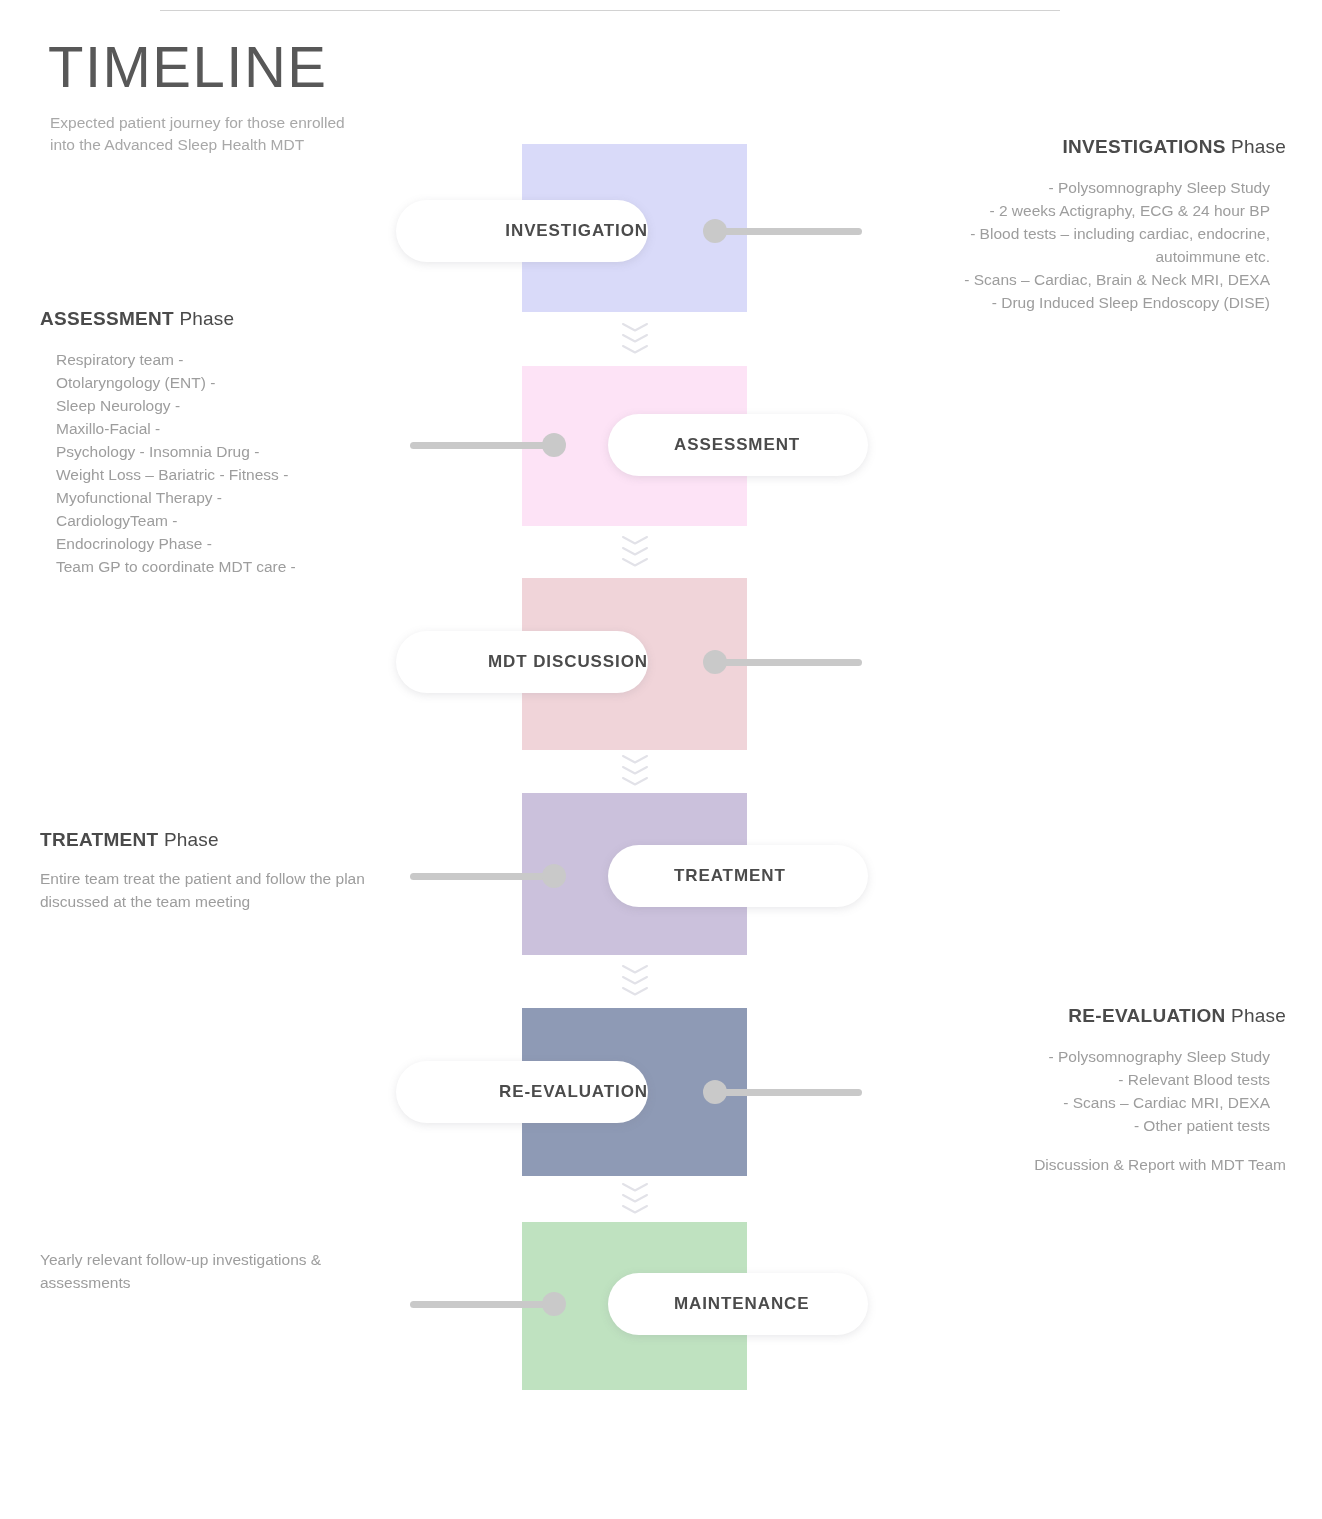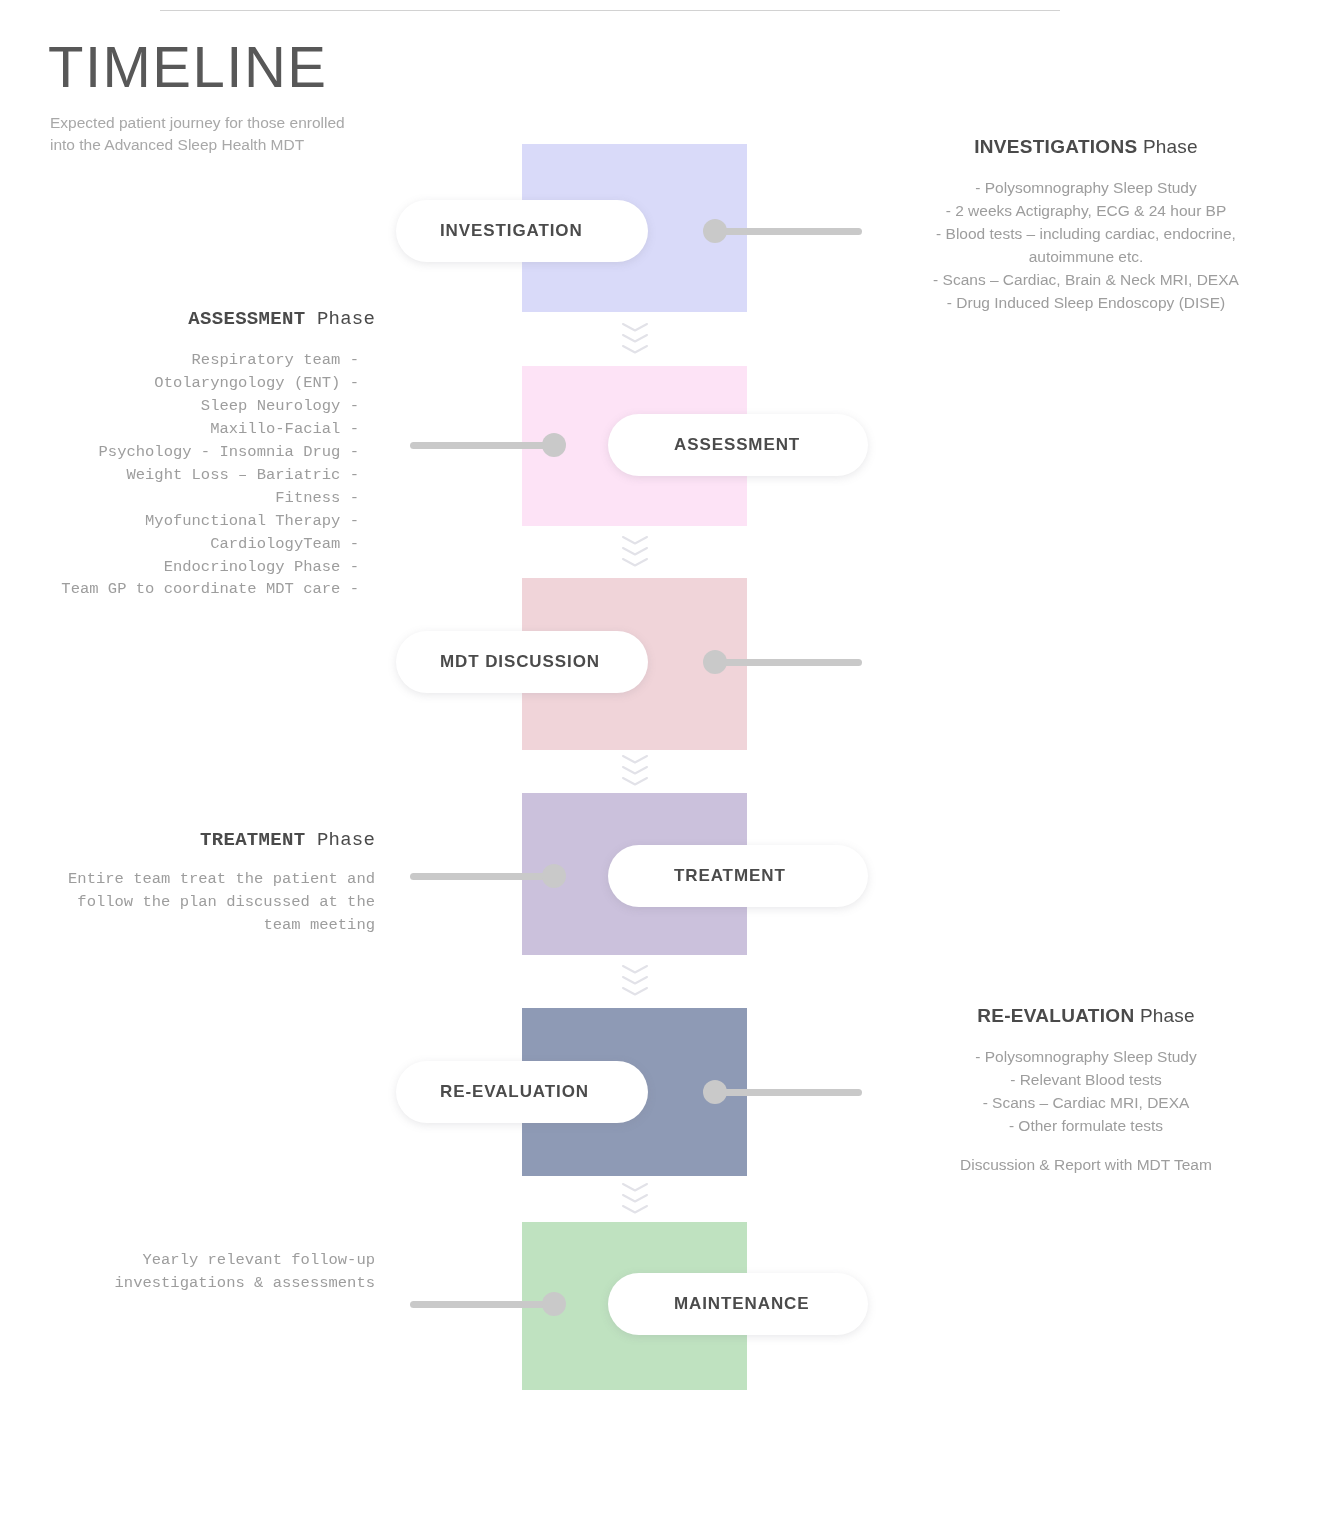--- a/index.html
+++ b/index.html
@@ -79,21 +79,21 @@
     align-items: center;
     box-sizing: border-box;
   }
   .pill span {
     font-size: 17px;
     font-weight: 700;
     letter-spacing: 0.9px;
     color: #4b4b4b;
     white-space: nowrap;
   }
-  .pill.left  { justify-content: flex-start; padding-left: 44px; }
+  .pill.left  { justify-content: flex-end; padding-left: 44px; }
   .pill.right { justify-content: flex-start; padding-left: 66px; }
 
   
   .conn-dot {
     position: absolute;
     width: 24px;
     height: 24px;
     border-radius: 50%;
     background: #c9c9c9;
   }
@@ -104,22 +104,22 @@
     border-radius: 4px;
   }
 
   
   .side {
     position: absolute;
     font-size: 15.5px;
     color: #9d9d9d;
     line-height: 1.48;
   }
-  .side.r { text-align: center;  left: 886px; width: 400px; }
-  .side.l { text-align: right; left: 40px;  width: 335px; font-family: Liberation Mono, monospace; }
+  .side.r { text-align: right;  left: 886px; width: 400px; }
+  .side.l { left: 40px;  width: 335px; }
 
   .side .phase-title {
     font-size: 19px;
     color: #4a4a4a;
     font-weight: 400;
     margin: 0 0 14px 0;
     letter-spacing: 0.2px;
   }
   .side .phase-title b { font-weight: 700; letter-spacing: 0.3px; }
 
@@ -283,21 +283,21 @@
           <path d="M1 1 L13 7.5 L25 1" fill="none" stroke="#e2e2e8" stroke-width="2" stroke-linecap="round" stroke-linejoin="round"></path>
         </svg>
       </div>
     </div>
     <div class="side r" style="top: 1002px;">
       <div class="phase-title"><b>RE-EVALUATION</b> Phase</div>
       <ul>
         <li>- Polysomnography Sleep Study</li>
         <li>- Relevant Blood tests</li>
         <li>- Scans – Cardiac MRI, DEXA</li>
-        <li>- Other formulate tests</li>
+        <li>- Other patient tests</li>
       </ul>
       <p class="gap">Discussion &amp; Report with MDT Team</p>
     </div>
     <div class="block" style="top: 1222px; height: 168px; background: rgb(191, 226, 192);"></div>
     <div class="pill right" style="top: 1273px; left: 608px; width: 260px;">
       <span>MAINTENANCE</span>
     </div>
     <div class="conn-line" style="top: 1300.5px; left: 410px; width: 144px;"></div>
     <div class="conn-dot" style="top: 1292px; left: 542px;"></div>
     <div class="side l" style="top: 1249px;">

